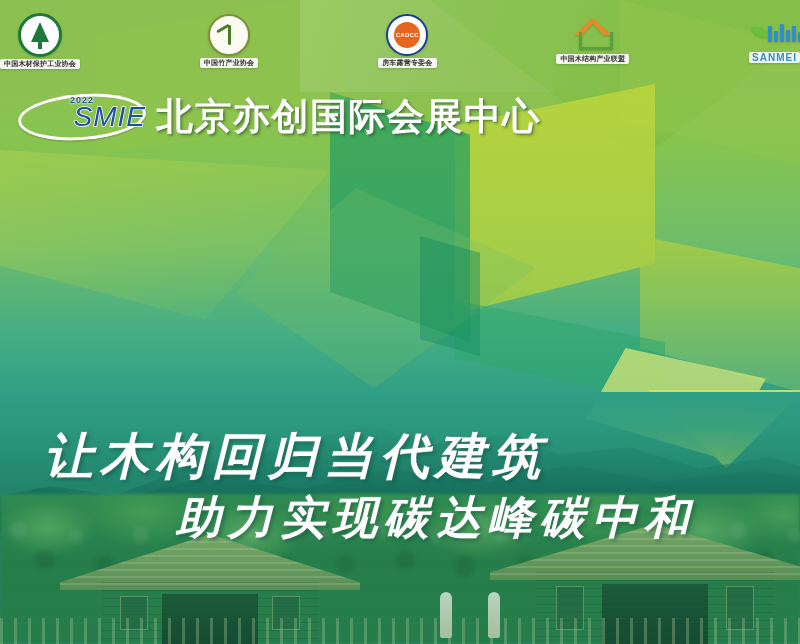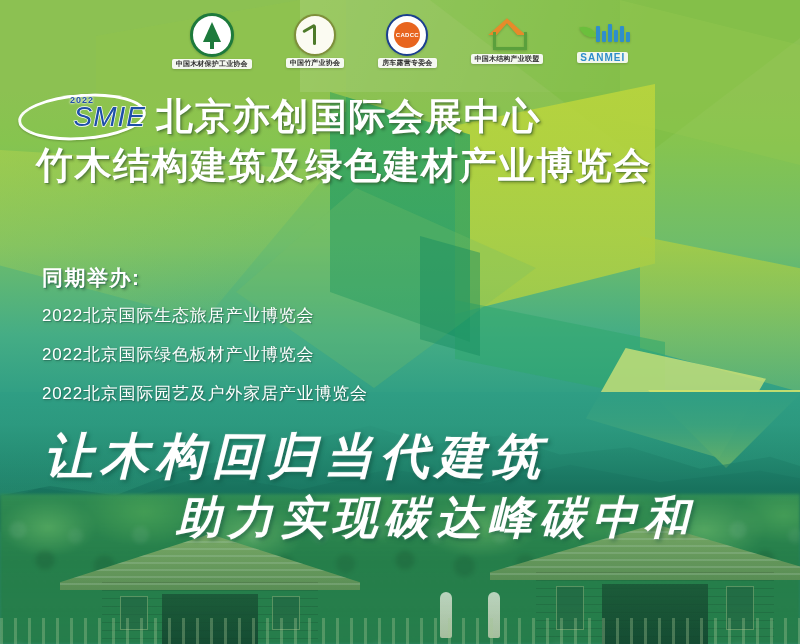--- a/index.html
+++ b/index.html
@@ -125,21 +125,21 @@
     background:repeating-linear-gradient(90deg,rgba(200,220,170,.35) 0 3px,transparent 3px 14px);}
 
   .photo-tint{position:absolute;inset:0;
     background:linear-gradient(180deg,rgba(40,150,128,.55) 0%,rgba(30,140,96,.30) 40%,rgba(26,120,80,.18) 100%);
     mix-blend-mode:multiply;}
   .photo-fade{position:absolute;left:0;right:0;top:0;height:110px;
     background:linear-gradient(180deg,#2f9e84 0%,rgba(47,158,132,.85) 30%,rgba(47,158,132,0) 100%);}
 
   
   .logo-bar{position:absolute;top:0;left:0;right:0;height:82px;
-    display:flex;align-items:center;justify-content:center;gap:34px;}
+    display:flex;align-items:center;justify-content:space-between;gap:34px;}
   .assoc-logo{display:flex;flex-direction:column;align-items:center;gap:2px;
     filter:drop-shadow(0 1px 1px rgba(0,0,0,.18));}
   .mark{width:38px;height:38px;border-radius:50%;
     display:flex;align-items:center;justify-content:center;position:relative;}
   .mark-wood{background:#fff;border:3px solid #1d7a3c;}
   .mark-wood::before{content:"";position:absolute;width:0;height:0;
     border-left:9px solid transparent;border-right:9px solid transparent;border-bottom:20px solid #1d7a3c;top:6px;}
   .mark-wood::after{content:"";position:absolute;width:4px;height:8px;background:#1d7a3c;bottom:5px;}
   .mark-bamboo{background:#fbfbf2;border:2px solid #7e8f3a;}
   .mark-bamboo::before{content:"";position:absolute;width:3px;height:20px;background:#4d7a2a;border-radius:2px;}
@@ -300,29 +300,22 @@
 
   <div class="title-wrap">
     <div class="title-row">
       <div class="smie">
         <div class="ell"></div>
         <div class="yr">2022</div>
         <div class="nm">SMIE</div>
       </div>
       <div class="t-line t1">北京亦创国际会展中心</div>
     </div>
-    <div class="t-line t2">竹木结构建筑及绿色建材产业博览会</div>
 
     <div class="meta">
     </div>
   </div>
 
-  <div class="concurrent">
-    <div class="c-head">同期举办:</div>
-    <div class="c-item">2022北京国际生态旅居产业博览会</div>
-    <div class="c-item">2022北京国际绿色板材产业博览会</div>
-    <div class="c-item">2022北京国际园艺及户外家居产业博览会</div>
-  </div>
 
   <div class="slogan s2">助力实现碳达峰碳中和</div>
   <div class="slogan s1">让木构回归当代建筑</div>
 
 </div>
 
 </body></html>

